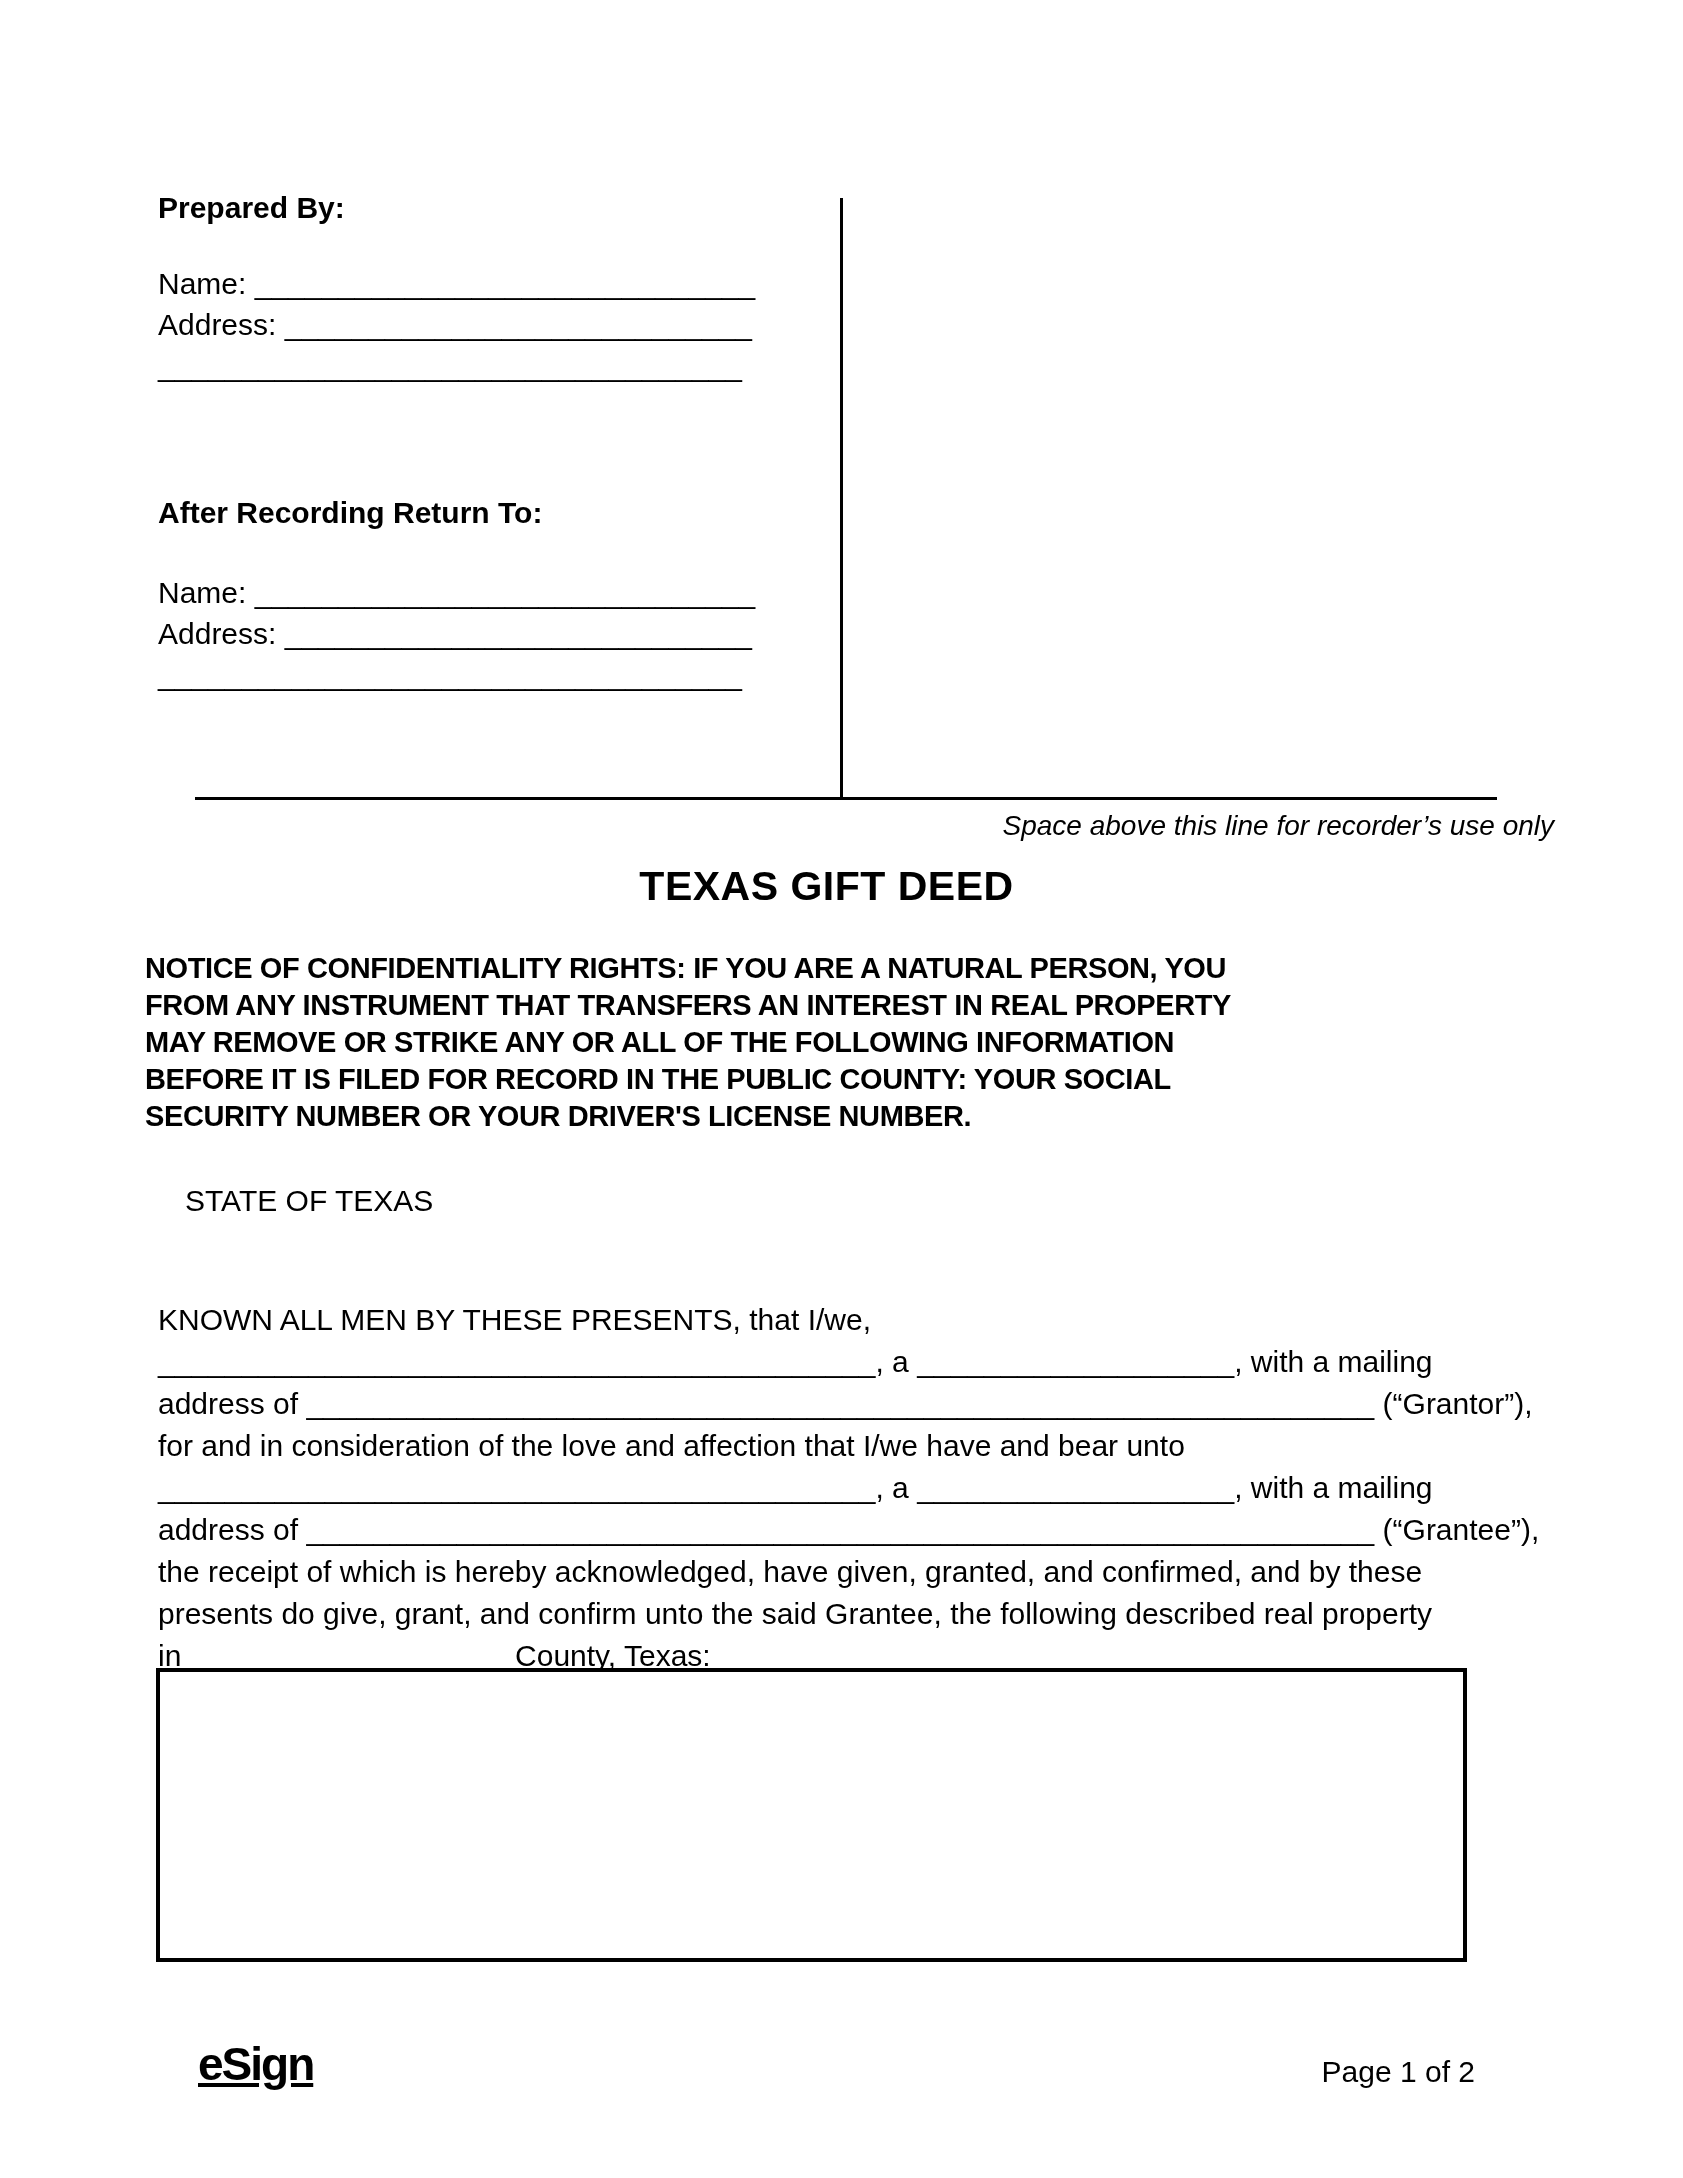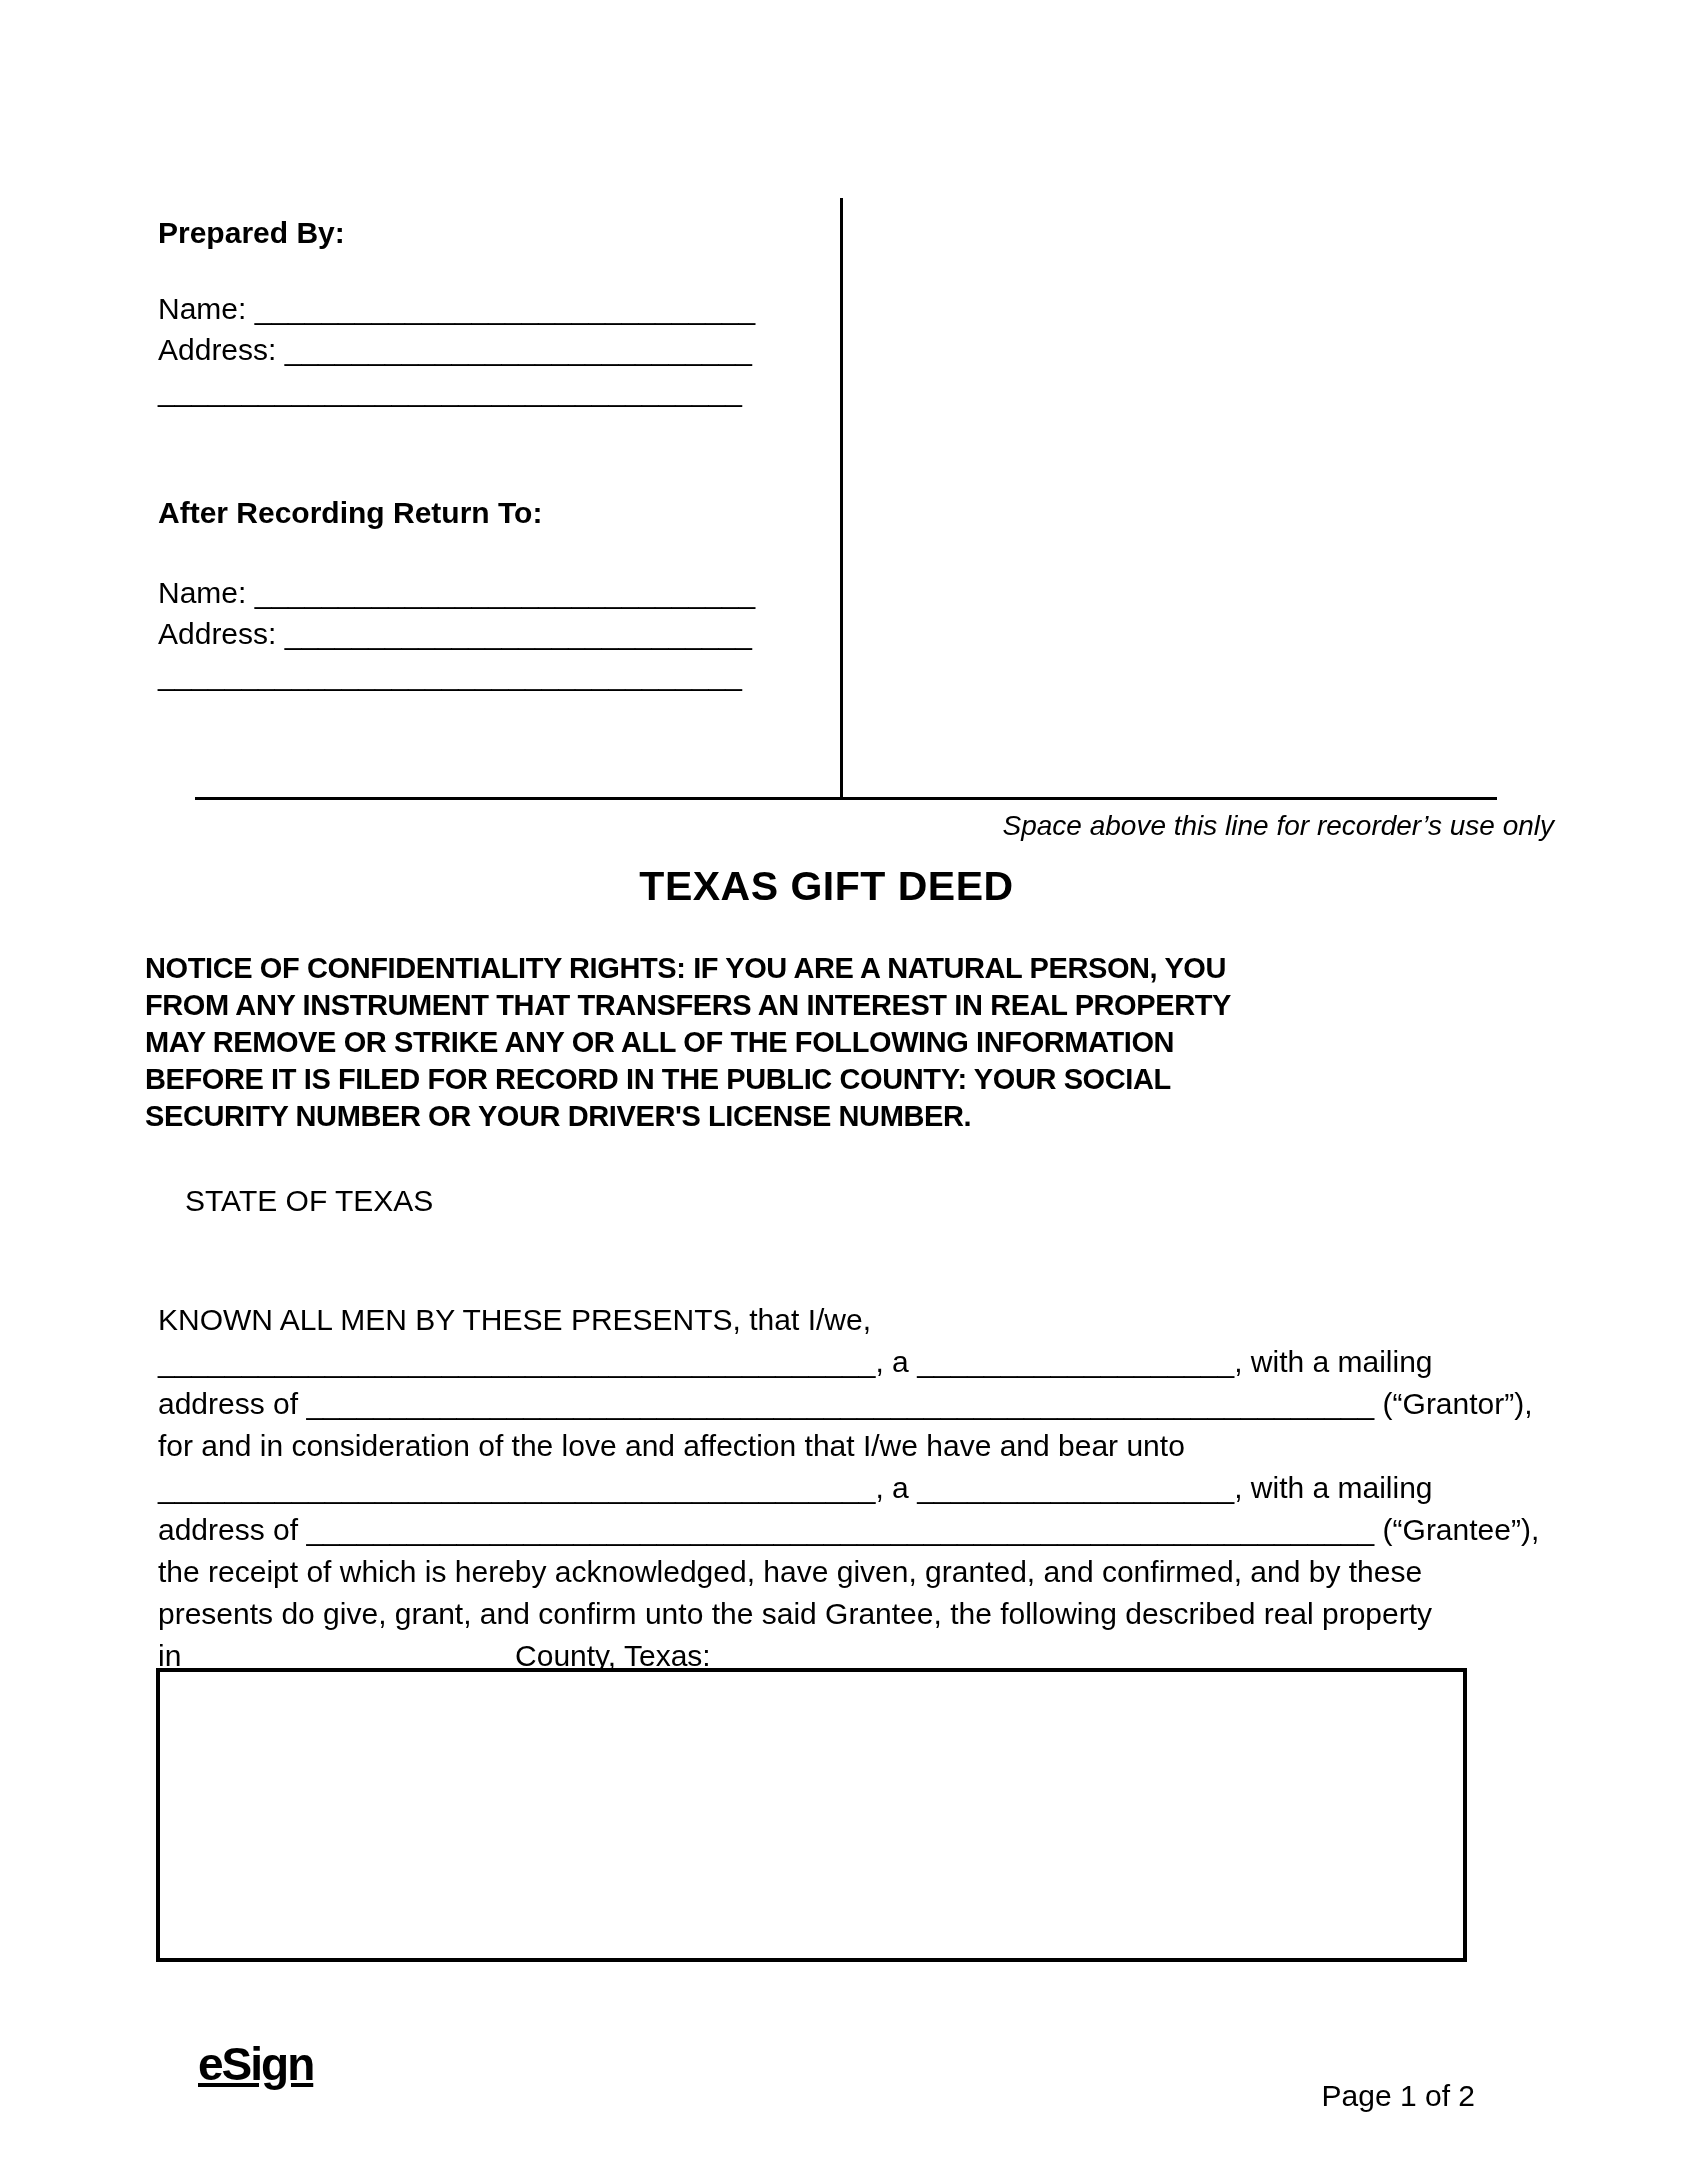--- a/index.html
+++ b/index.html
@@ -12,21 +12,21 @@
     width: 1683px;
     height: 2178px;
     background: #ffffff;
     color: #000000;
     font-family: "Liberation Sans", sans-serif;
     overflow: hidden;
   }
   .lines > div { white-space: nowrap; }
 
   
-  .prepared-block   { position: absolute; left: 158px; top: 191px; margin-top: 25px; }
+  .prepared-block   { position: absolute; left: 158px; top: 191px; }
   .return-block     { position: absolute; left: 158px; top: 496px; }
   .blk-head {
     font-size: 30px;
     font-weight: bold;
     line-height: 34px;
   }
   .blk-fields {
     margin-top: 38px;
     font-size: 30px;
     line-height: 41px;
@@ -113,21 +113,20 @@
     font-weight: bold;
     letter-spacing: -2px;
     text-decoration: underline;
   }
   .page-indicator {
     position: absolute;
     left: 158px; top: 2055px;
     width: 1317px;
     text-align: right;
     font-size: 30px;
-    margin-top: 24px;
   }
 </style>
 </head>
 <body>
 
 <div class="page">
 
   <section class="prepared-block">
     <div class="blk-head">Prepared By:</div>
     <div class="blk-fields lines">

